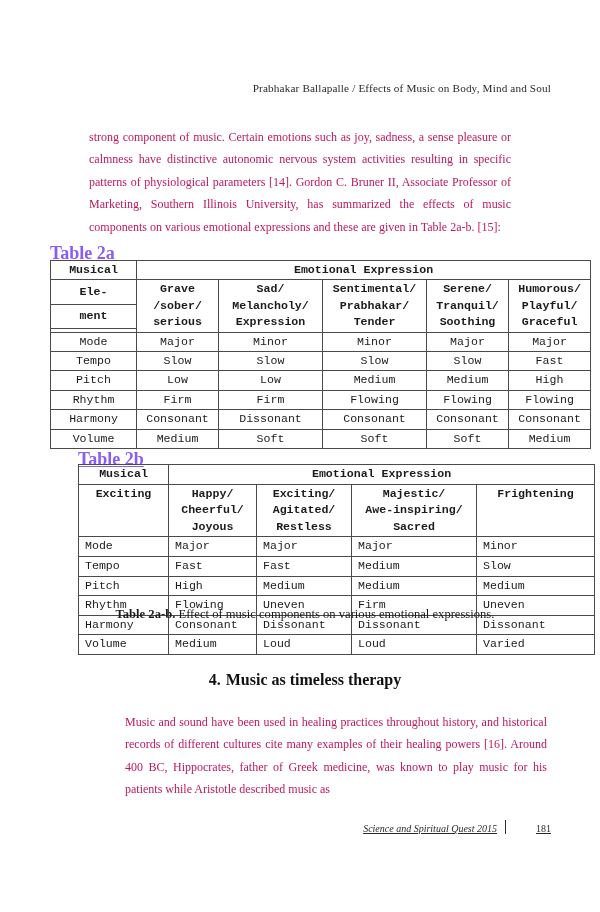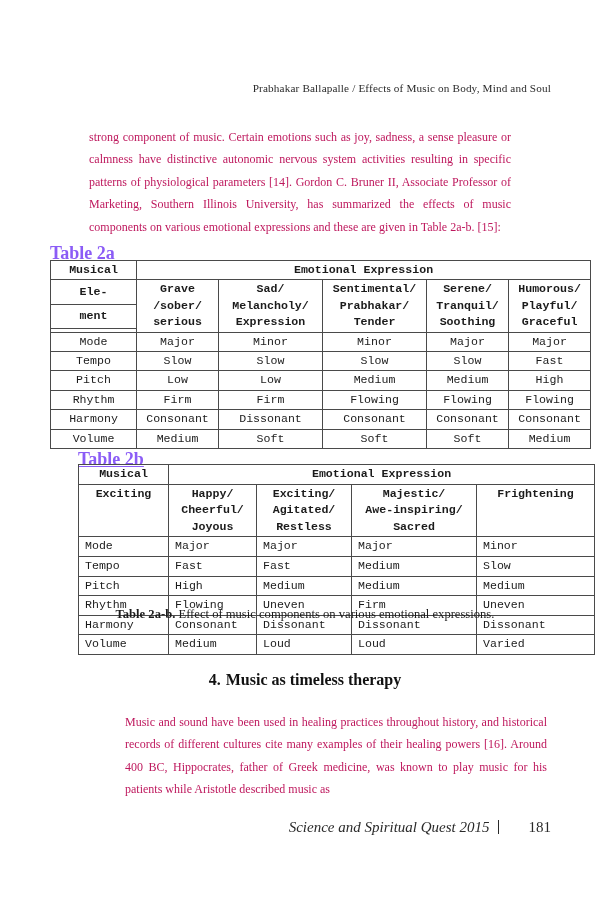--- a/index.html
+++ b/index.html
@@ -150,22 +150,23 @@
   }
   .section-heading .num { margin-right: 5px; }
 
   
   .footer {
     position: absolute;
     top: 818px;
     right: 49px;
     display: flex;
     align-items: baseline;
-    font-size: 15px;
+    font-size: 10px;
     color: #2a2a2a;
+    text-decoration: underline;
   }
   .footer .journal {
     font-style: italic;
     padding-right: 8px;
   }
   .footer .rule {
     display: inline-block;
     width: 1px;
     height: 14px;
     background: #2a2a2a;

